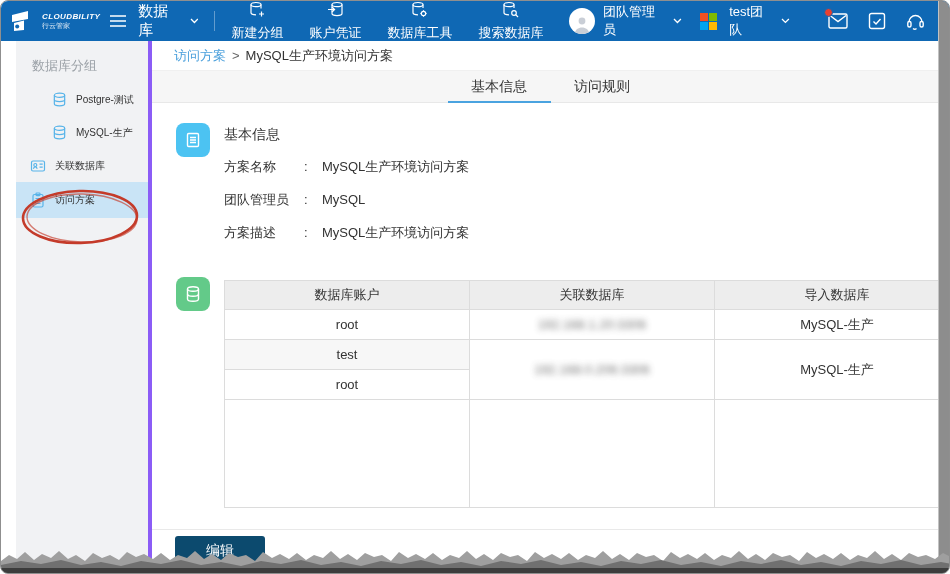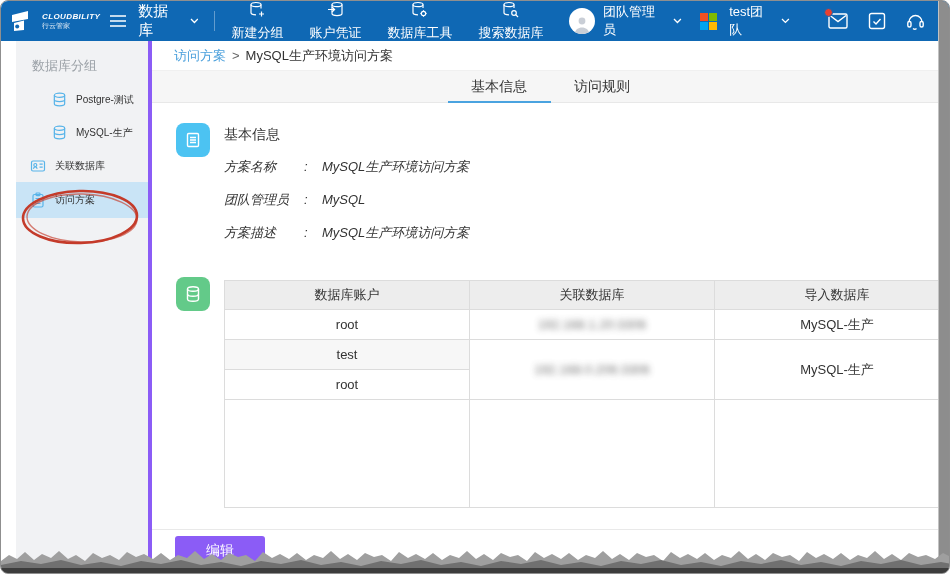--- a/index.html
+++ b/index.html
@@ -57,35 +57,35 @@
   .tab.active { border-bottom:2px solid #4aa3e0; }
 
   .content { flex:1; padding:20px 0 0 24px; overflow:hidden; }
   .section { display:flex; margin-bottom:20px; }
   .sec-icon { width:34px; height:34px; border-radius:8px; flex:none; margin-right:14px;
               display:flex; align-items:center; justify-content:center; }
   .sec-icon.blue { background:#4cc3f2; }
   .sec-icon.green { background:#63ca89; }
   .sec-body { padding-top:3px; }
   .sec-title { font-size:14px; color:#333; margin-bottom:14px; }
-  .field { display:flex; font-size:13px; color:#333; margin-bottom:16px; line-height:17px;font-style:italic; }
+  .field { display:flex; font-size:13px; color:#333; margin-bottom:16px; line-height:17px; }
   .field .lbl { width:80px; }
   .field .colon { width:18px; }
 
   table.acc { border-collapse:collapse; width:736px; font-size:13px; color:#333; table-layout:fixed; }
   table.acc th, table.acc td { border:1px solid #dcdcdc; text-align:center; height:29px;
                                font-weight:normal; padding:0; }
   table.acc td { height:30px; background:#fff; }
   table.acc thead th { background:#ededed; }
   td.shade { background:#f7f7f7 !important; }
   tr.filler td { height:108px; border-top:1px solid #dcdcdc; }
   .blurred { filter:blur(3px); color:#5a5a5a; opacity:.85; }
 
   .footer { border-top:1px solid #e9e9e9; height:46px; padding:6px 0 0 23px; }
-  .btn-edit { width:90px; height:30px; background:#8b5cf6; color:#fff; border:none;
+  .btn-edit { width:90px; height:30px; background:#0c4a6e; color:#fff; border:none;
               border-radius:3px; font-size:14px; cursor:pointer; }
 
   
   .right-strip { position:absolute; top:0; right:0; width:11px; height:100%;
                  background:#8d8d8d; border-left:1px solid #c2c2c2; z-index:50; }
   .torn { position:absolute; left:0; bottom:0; width:950px; height:26px; z-index:60; }
 
   svg.ic { display:block; }
 </style>
 </head>

